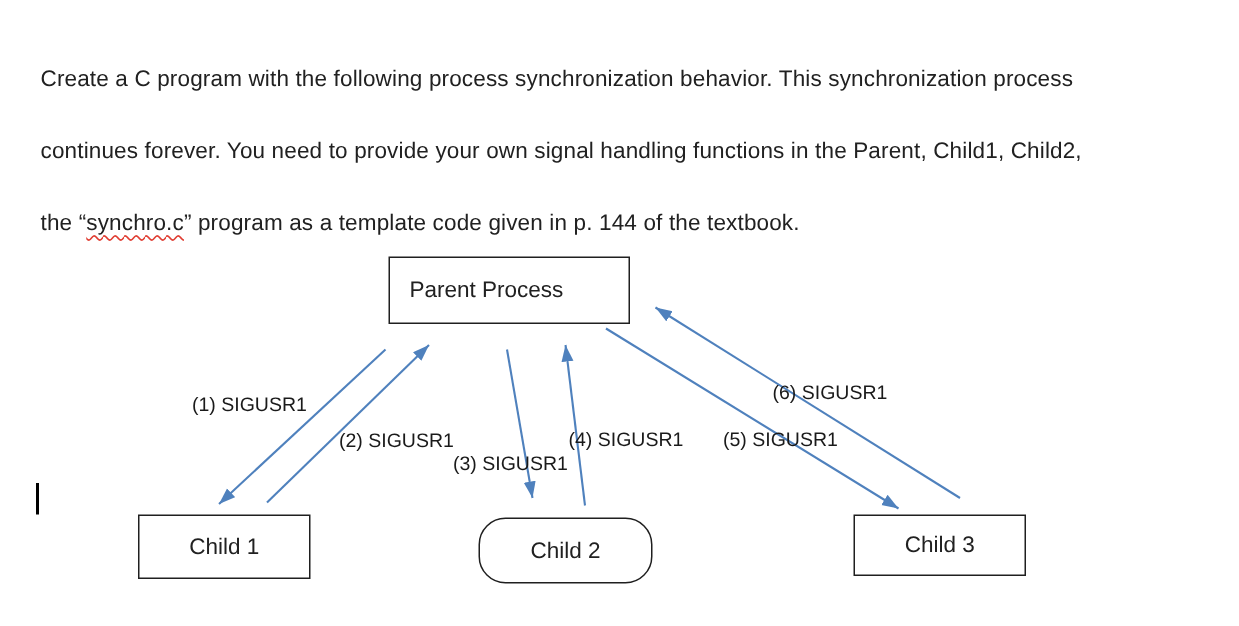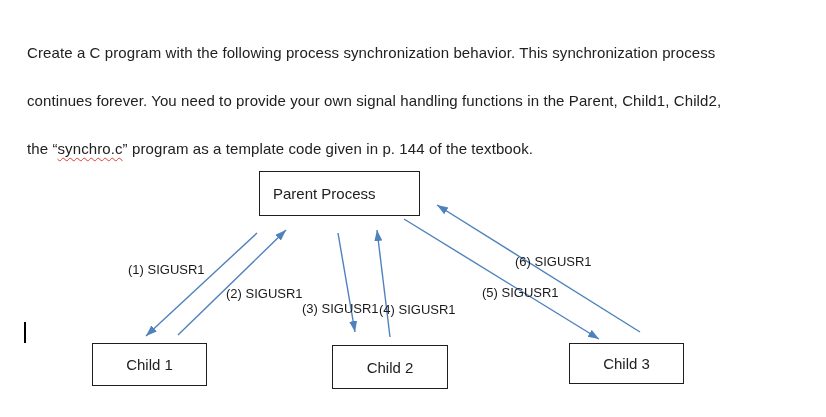--- a/index.html
+++ b/index.html
@@ -39,32 +39,32 @@
     border: 1.5px solid #1f1f1f;
     background: #ffffff;
     display: flex;
     align-items: center;
     font-size: 15px;
     color: #212121;
   }
   .proc-box.centered { justify-content: center; }
   #parent-box  { left: 259px; top: 171px; width: 161px; height: 45px; padding-left: 13px; }
   #child1-box  { left: 92px;  top: 343px; width: 115px; height: 43px; }
-  #child2-box  { left: 332px; top: 345px; width: 116px; height: 44px; }
+  #child2-box  { left: 319px; top: 345px; width: 116px; height: 44px; border-radius: 18px; }
   #child3-box  { left: 569px; top: 343px; width: 115px; height: 41px; }
   .sig-label {
     position: absolute;
     font-size: 13px;
     color: #1a1a1a;
     white-space: nowrap;
   }
   #sig1 { left: 128px; top: 262px; }
   #sig2 { left: 226px; top: 286px; }
   #sig3 { left: 302px; top: 301px; }
-  #sig4 { left: 379px; top: 285px; margin-top: 17px; }
+  #sig4 { left: 379px; top: 285px; }
   #sig5 { left: 482px; top: 285px; text-align: center; }
   #sig6 { left: 515px; top: 242px; margin-top: 12px; }
   .text-cursor {
     position: absolute;
     left: 24px; top: 322px;
     width: 1.5px; height: 21px;
     background: #000000;
   }
 </style>
 </head>

